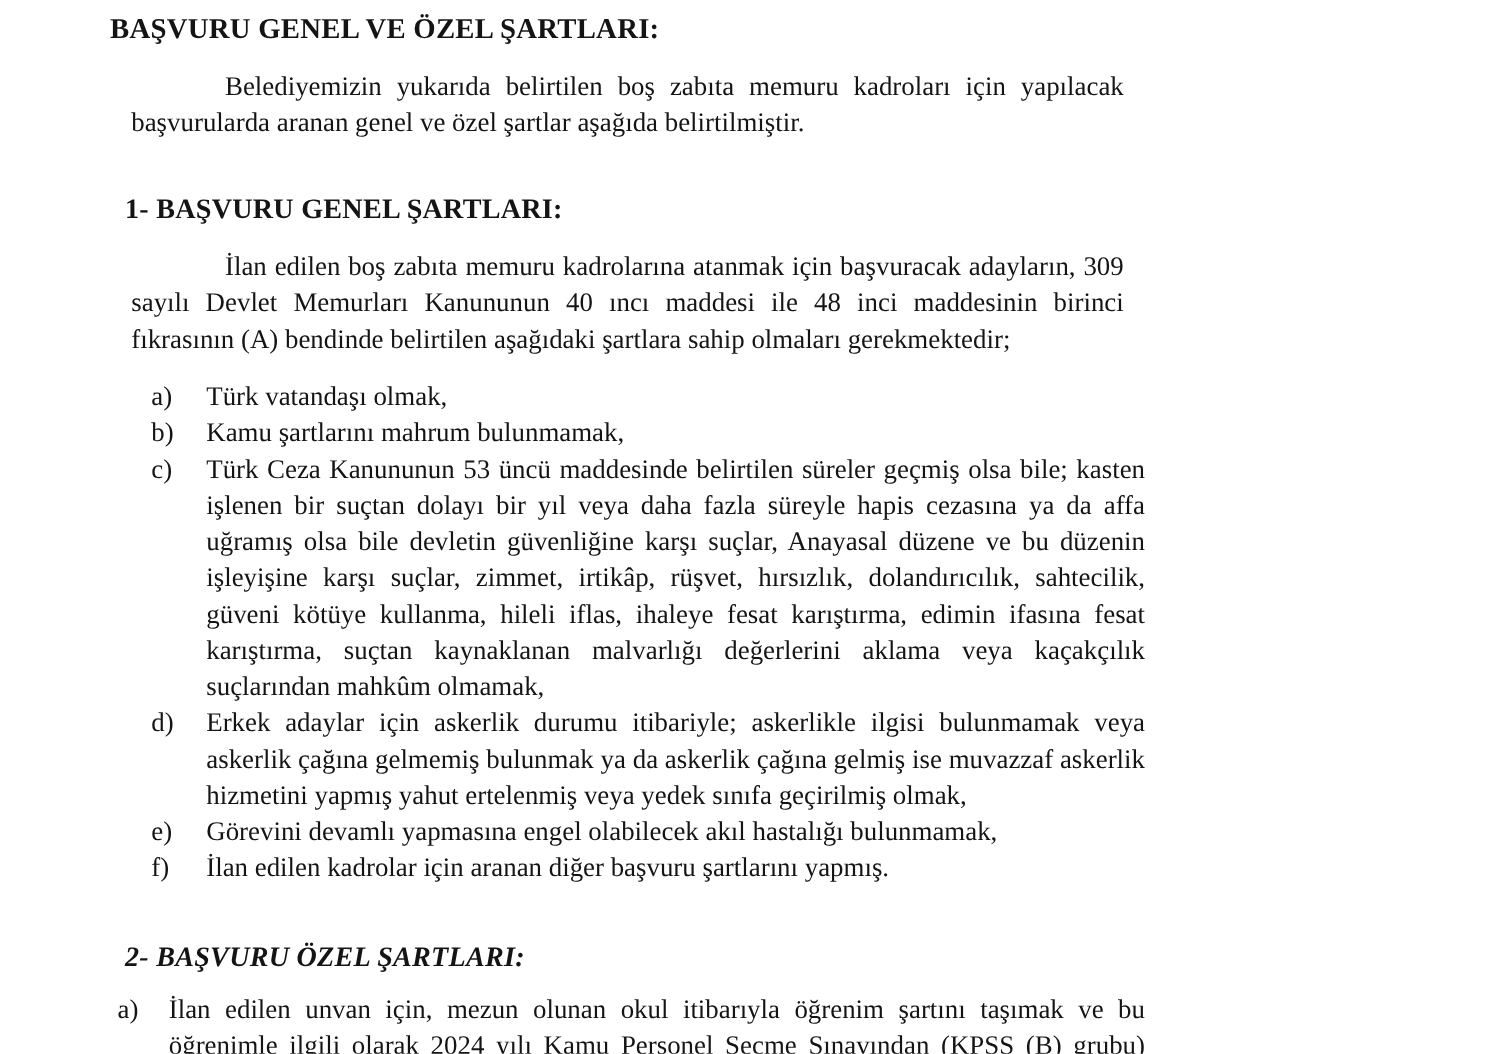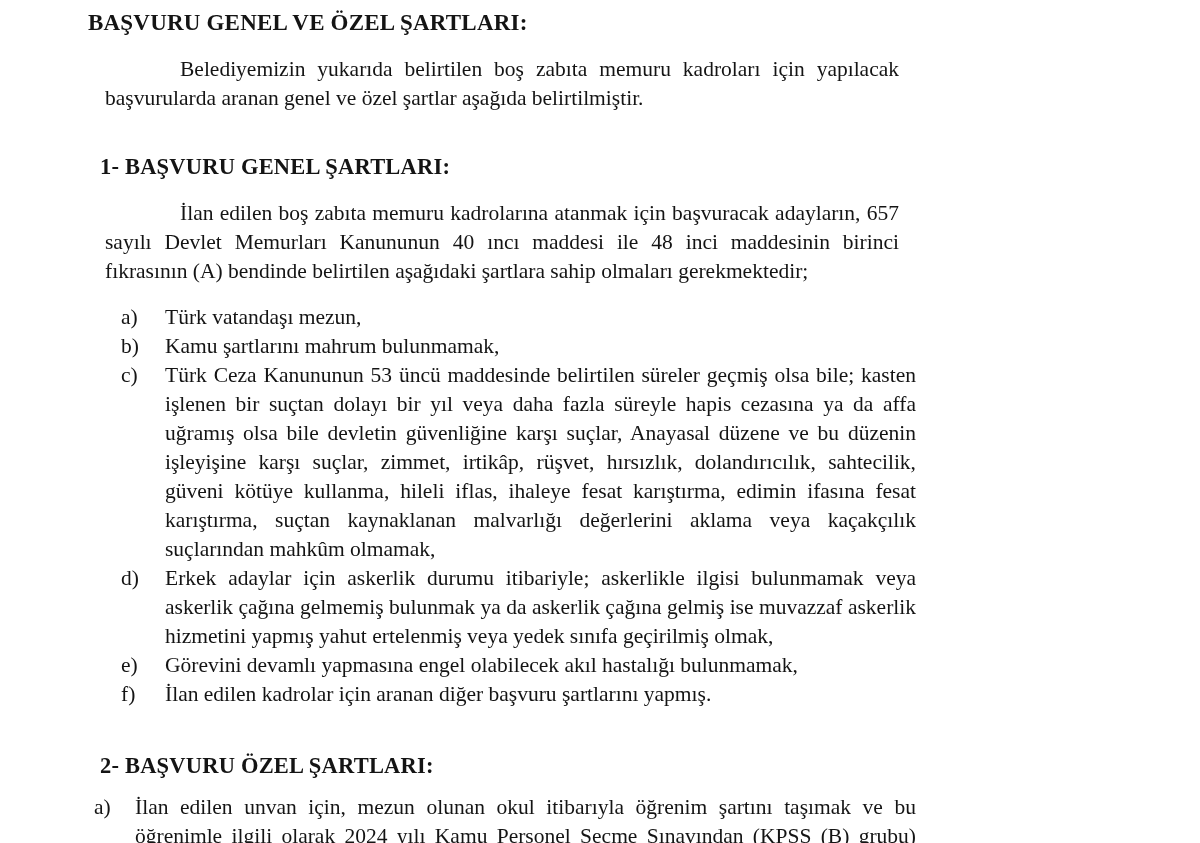--- a/index.html
+++ b/index.html
@@ -30,21 +30,21 @@
     letter-spacing: 0.2px;
   }
   .section-heading {
     font-size: 22.5px;
     font-weight: bold;
     margin: 12px;
     line-height: 30px;
     letter-spacing: 0.2px;
   }
   .heading-gap-1 { margin-top: 39px; }
-  .heading-gap-2 { margin-top: 42px; }
+  .heading-gap-2 { margin-top: 42px; font-style: italic; }
   .body-par {
     margin: 17px;
     text-align: justify;
     text-indent: 75px;
   }
   .req-list {
     margin: 0;
     padding: 0;
     list-style: none;
   }
@@ -61,26 +61,26 @@
 <body>
 
 <div class="page">
 
   <h1 class="doc-title">BAŞVURU GENEL VE ÖZEL ŞARTLARI:</h1>
 
   <p class="body-par">Belediyemizin yukarıda belirtilen boş zabıta memuru kadroları için yapılacak başvurularda aranan genel ve özel şartlar aşağıda belirtilmiştir.</p>
 
   <h2 class="section-heading heading-gap-1">1- BAŞVURU GENEL ŞARTLARI:</h2>
 
-  <p class="body-par">İlan edilen boş zabıta memuru kadrolarına atanmak için başvuracak adayların, 657 sayılı Devlet Memurları Kanununun 40 ıncı maddesi ile 48 inci maddesinin birinci fıkrasının (A) bendinde belirtilen aşağıdaki şartlara sahip olmaları gerekmektedir;</p>
+  <p class="body-par">İlan edilen boş zabıta memuru kadrolarına atanmak için başvuracak adayların, 309 sayılı Devlet Memurları Kanununun 40 ıncı maddesi ile 48 inci maddesinin birinci fıkrasının (A) bendinde belirtilen aşağıdaki şartlara sahip olmaları gerekmektedir;</p>
 
   <ul class="req-list list-1">
     <li class="req-item">
       <span class="item-label">a)</span>
-      <span>Türk vatandaşı mezun,</span>
+      <span>Türk vatandaşı olmak,</span>
     </li>
     <li class="req-item">
       <span class="item-label">b)</span>
       <span>Kamu şartlarını mahrum bulunmamak,</span>
     </li>
     <li class="req-item">
       <span class="item-label">c)</span>
       <span>Türk Ceza Kanununun 53 üncü maddesinde belirtilen süreler geçmiş olsa bile; kasten işlenen bir suçtan dolayı bir yıl veya daha fazla süreyle hapis cezasına ya da affa uğramış olsa bile devletin güvenliğine karşı suçlar, Anayasal düzene ve bu düzenin işleyişine karşı suçlar, zimmet, irtikâp, rüşvet, hırsızlık, dolandırıcılık, sahtecilik, güveni kötüye kullanma, hileli iflas, ihaleye fesat karıştırma, edimin ifasına fesat karıştırma, suçtan kaynaklanan malvarlığı değerlerini aklama veya kaçakçılık suçlarından mahkûm olmamak,</span>
     </li>
     <li class="req-item">

